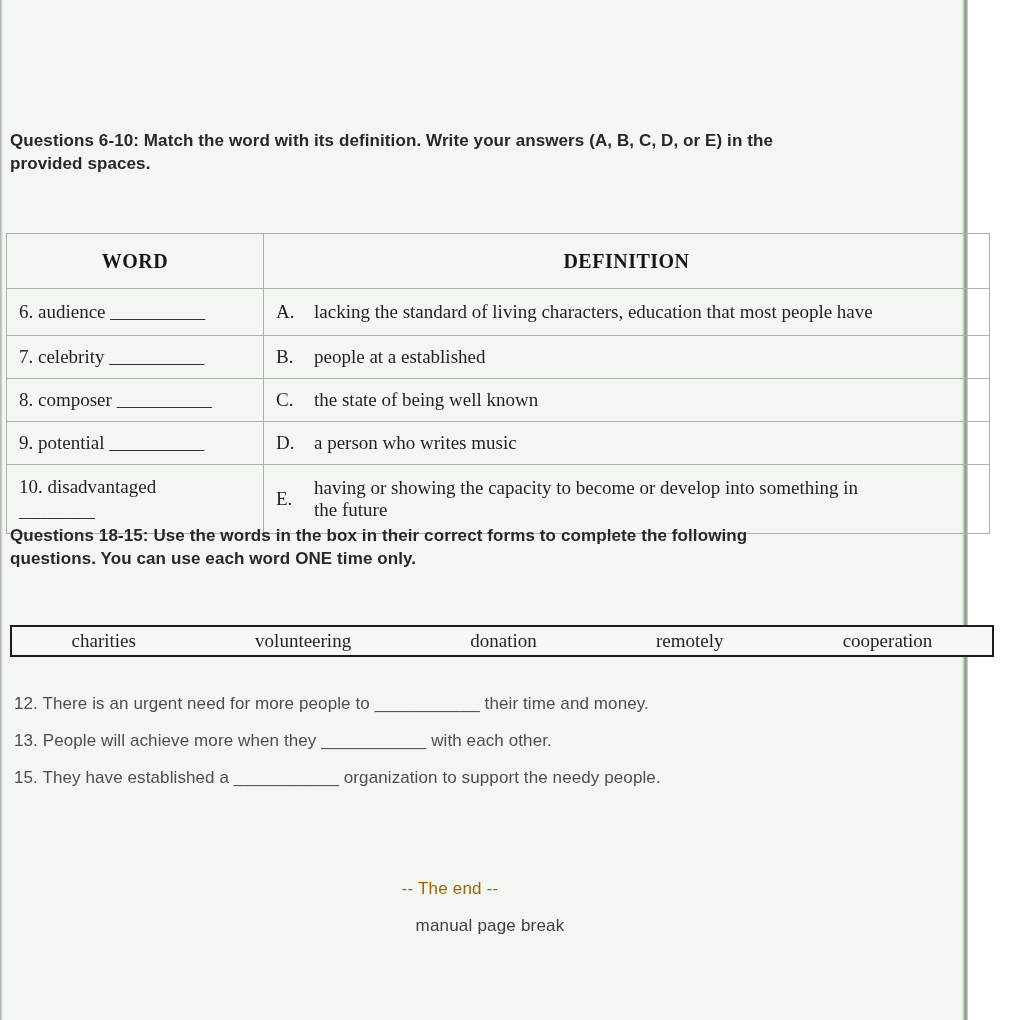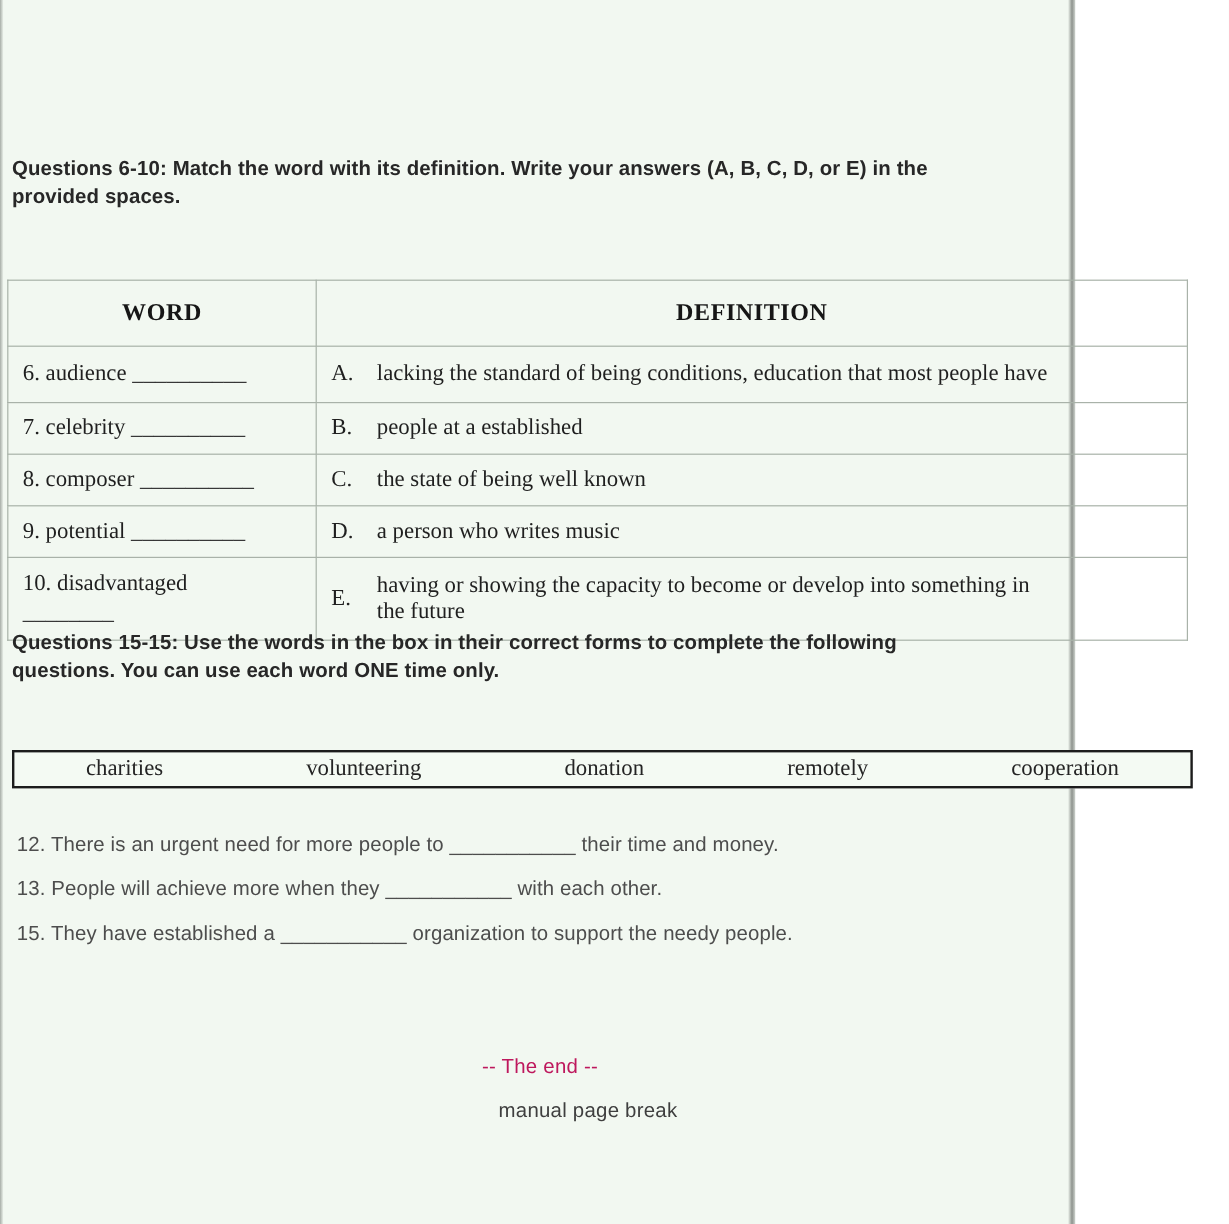--- a/index.html
+++ b/index.html
@@ -1,18 +1,18 @@
 <!DOCTYPE html>
 <html><head>
 <meta charset="utf-8">
 <style>
   html,body{margin:0;padding:0;}
   body{width:1024px;height:1020px;overflow:hidden;}
   #page{
-    position:relative;width:896px;height:1020px;
+    position:relative;width:968px;height:1020px;
     background:#f2f8f1;
     font-family:"Liberation Sans",sans-serif;
   }
   
   .edge-left{position:absolute;left:0;top:0;bottom:0;width:3px;
     background:linear-gradient(to right,#a7ada7,rgba(167,173,167,0));}
   .edge-right{position:absolute;right:0;top:0;bottom:0;width:6px;
     background:linear-gradient(to right,rgba(141,146,141,0),#8d928d 55%,#cdd2cd);}
 
   .instr{
@@ -62,21 +62,21 @@
 
   
   #fill-questions{
     position:absolute;left:14px;top:694px;width:940px;
     font-size:17px;line-height:19px;color:#4d4d4d;letter-spacing:.1px;
   }
   .fill-q{margin-bottom:18px;}
 
   .center-line{
     position:absolute;left:0;width:900px;text-align:center;
-    font-size:17px;color:#be185d;letter-spacing:.2px;
+    font-size:17px;color:#a16207;letter-spacing:.2px;
   }
   #end-marker{top:879px;}
   #page-break{top:916px;color:#3f3f3f;padding-left:40px;}
 </style>
 </head>
 <body>
 
 <div id="page">
   <div class="edge-left"></div>
   <div class="edge-right"></div>
@@ -92,21 +92,21 @@
     <tbody>
         <tr>
       <th>WORD</th>
       <th>DEFINITION</th>
     </tr>
     <tr class="r-6">
       <td class="word-cell"><span>6. audience</span> <span class="blank">__________</span></td>
       <td>
             <div class="def-cell">
               <span class="def-letter">A.</span>
-              <span class="def-text">lacking the standard of being conditions, education that most people have</span>
+              <span class="def-text">lacking the standard of living characters, education that most people have</span>
             </div>
           </td>
     </tr>
     <tr class="r-7">
       <td class="word-cell"><span>7. celebrity</span> <span class="blank">__________</span></td>
       <td>
             <div class="def-cell">
               <span class="def-letter">B.</span>
               <span class="def-text">people at a established</span>
             </div>
@@ -136,21 +136,21 @@
             <div class="def-cell">
               <span class="def-letter">E.</span>
               <span class="def-text">having or showing the capacity to become or develop into something in
 the future</span>
             </div>
           </td>
     </tr>
   </tbody>
     </table>
 
-  <div id="instr2" class="instr">Questions 15-15: Use the words in the box in their correct forms to complete the following
+  <div id="instr2" class="instr">Questions 18-15: Use the words in the box in their correct forms to complete the following
 questions. You can use each word ONE time only.</div>
 
   <div id="word-bank">
     <span>charities</span>
     <span>volunteering</span>
     <span>donation</span>
     <span>remotely</span>
     <span>cooperation</span>
   </div>
 

